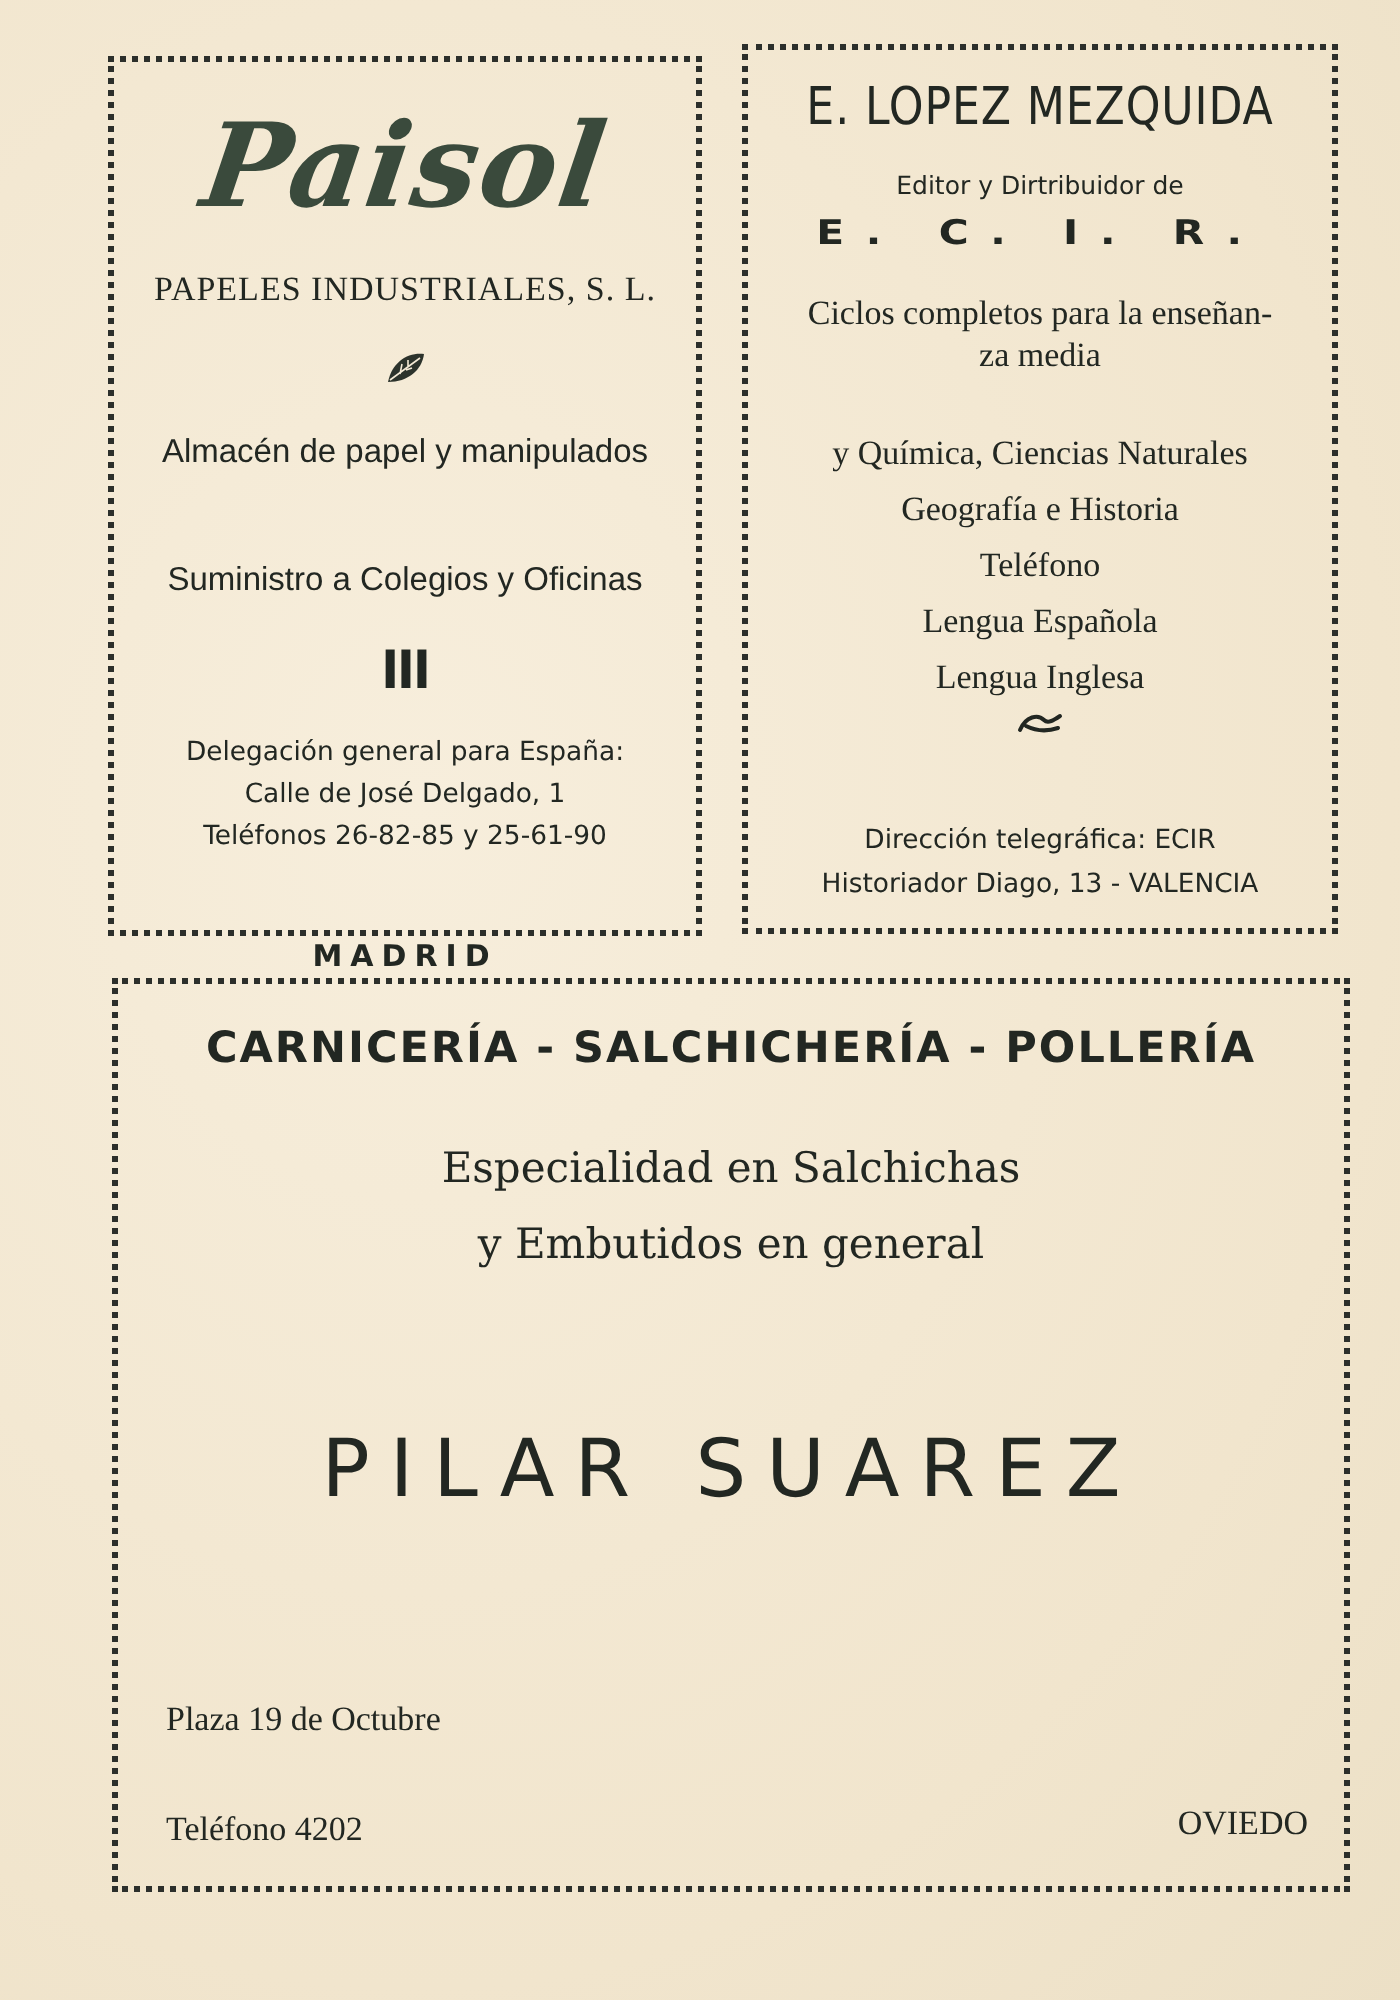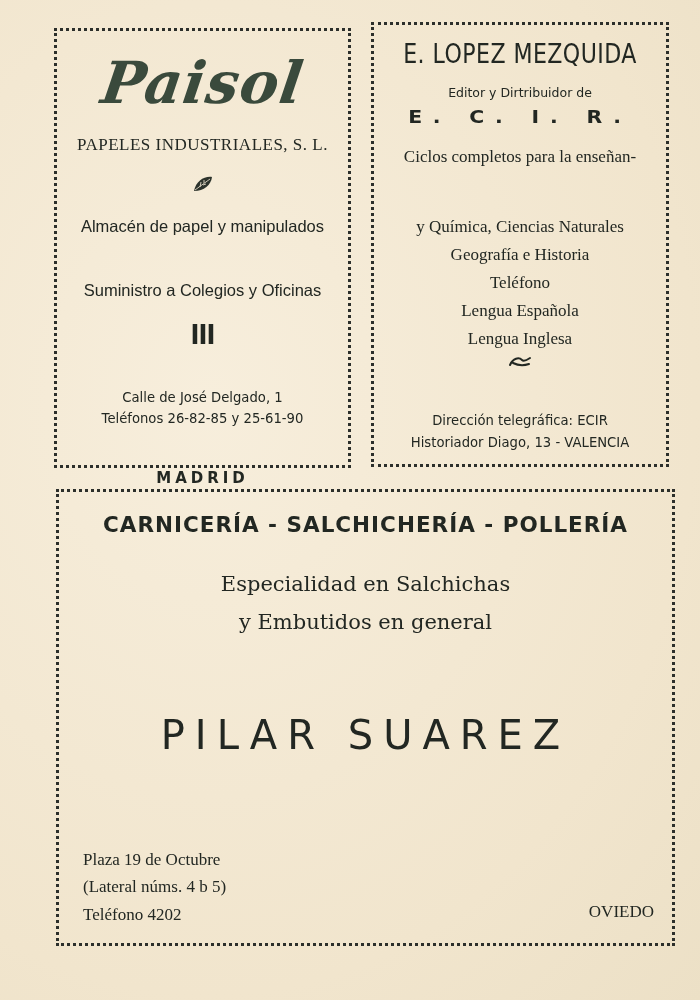--- a/index.html
+++ b/index.html
@@ -55,46 +55,47 @@
   <div class="center paisol-sub">PAPELES INDUSTRIALES, S. L.</div>
   <div class="center leaf">
     <svg width="22" height="18" viewBox="0 0 22 18">
       <path d="M2 16 C4 6, 12 1, 20 2 C19 10, 12 16, 2 16 Z" fill="#2c332c"></path>
       <path d="M3 15 L18 4 M8 12 L9 7 M11 10 L14 9 M12 8 L12 5" stroke="#f4ead6" stroke-width="0.8" fill="none"></path>
     </svg>
   </div>
   <div class="center paisol-line" style="top:186px">Almacén de papel y manipulados</div>
   <div class="center paisol-line" style="top:250px">Suministro a Colegios y Oficinas</div>
   <div class="center bars">III</div>
+  <div class="center sans-small" style="top:338px">Delegación general para España:</div>
   <div class="center sans-small" style="top:359px">Calle de José Delgado, 1</div>
   <div class="center sans-small" style="top:380px">Teléfonos 26-82-85 y 25-61-90</div>
   <div class="center madrid">MADRID</div>
 </div>
 
 <div class="box" id="box-lopez">
   <div class="center lopez-title">E. LOPEZ MEZQUIDA</div>
   <div class="center lopez-editor">Editor y Dirtribuidor de</div>
   <div class="center lopez-ecir">E. C. I. R.</div>
   <div class="center lopez-line" style="top:122px">Ciclos completos para la enseñan-</div>
+  <div class="center lopez-line" style="top:143px">za media</div>
   <div class="center lopez-line" style="top:192px">y Química, Ciencias Naturales</div>
   <div class="center lopez-line" style="top:220px">Geografía e Historia</div>
   <div class="center lopez-line" style="top:248px">Teléfono</div>
   <div class="center lopez-line" style="top:276px">Lengua Española</div>
   <div class="center lopez-line" style="top:304px">Lengua Inglesa</div>
   <div class="center flourish">
     <svg width="26" height="14" viewBox="0 0 26 14">
       <path d="M3 10 C6 3, 12 2, 15 5 C17 7, 20 5, 23 3 M6 8 C10 10, 16 11, 22 9" stroke="#222722" stroke-width="2" fill="none" stroke-linecap="round"></path>
     </svg>
   </div>
   <div class="center sans-small" style="top:388px">Dirección telegráfica: ECIR</div>
   <div class="center sans-small" style="top:410px">Historiador Diago, 13 - VALENCIA</div>
 </div>
 
 <div class="box" id="box-pilar">
   <div class="center pilar-head">CARNICERÍA - SALCHICHERÍA - POLLERÍA</div>
   <div class="center pilar-spec" style="top:80px">Especialidad en Salchichas</div>
   <div class="center pilar-spec" style="top:118px">y Embutidos en general</div>
   <div class="center pilar-name">PILAR SUAREZ</div>
   <div class="pilar-addr" style="top:358px">Plaza 19 de Octubre</div>
-  <div class="pilar-addr" style="top:385px">(Lateral núms. 4 b 5)</div>
   <div class="pilar-addr" style="top:413px">Teléfono 4202</div>
   <div class="pilar-city">OVIEDO</div>
 </div>
 
 </body></html>

